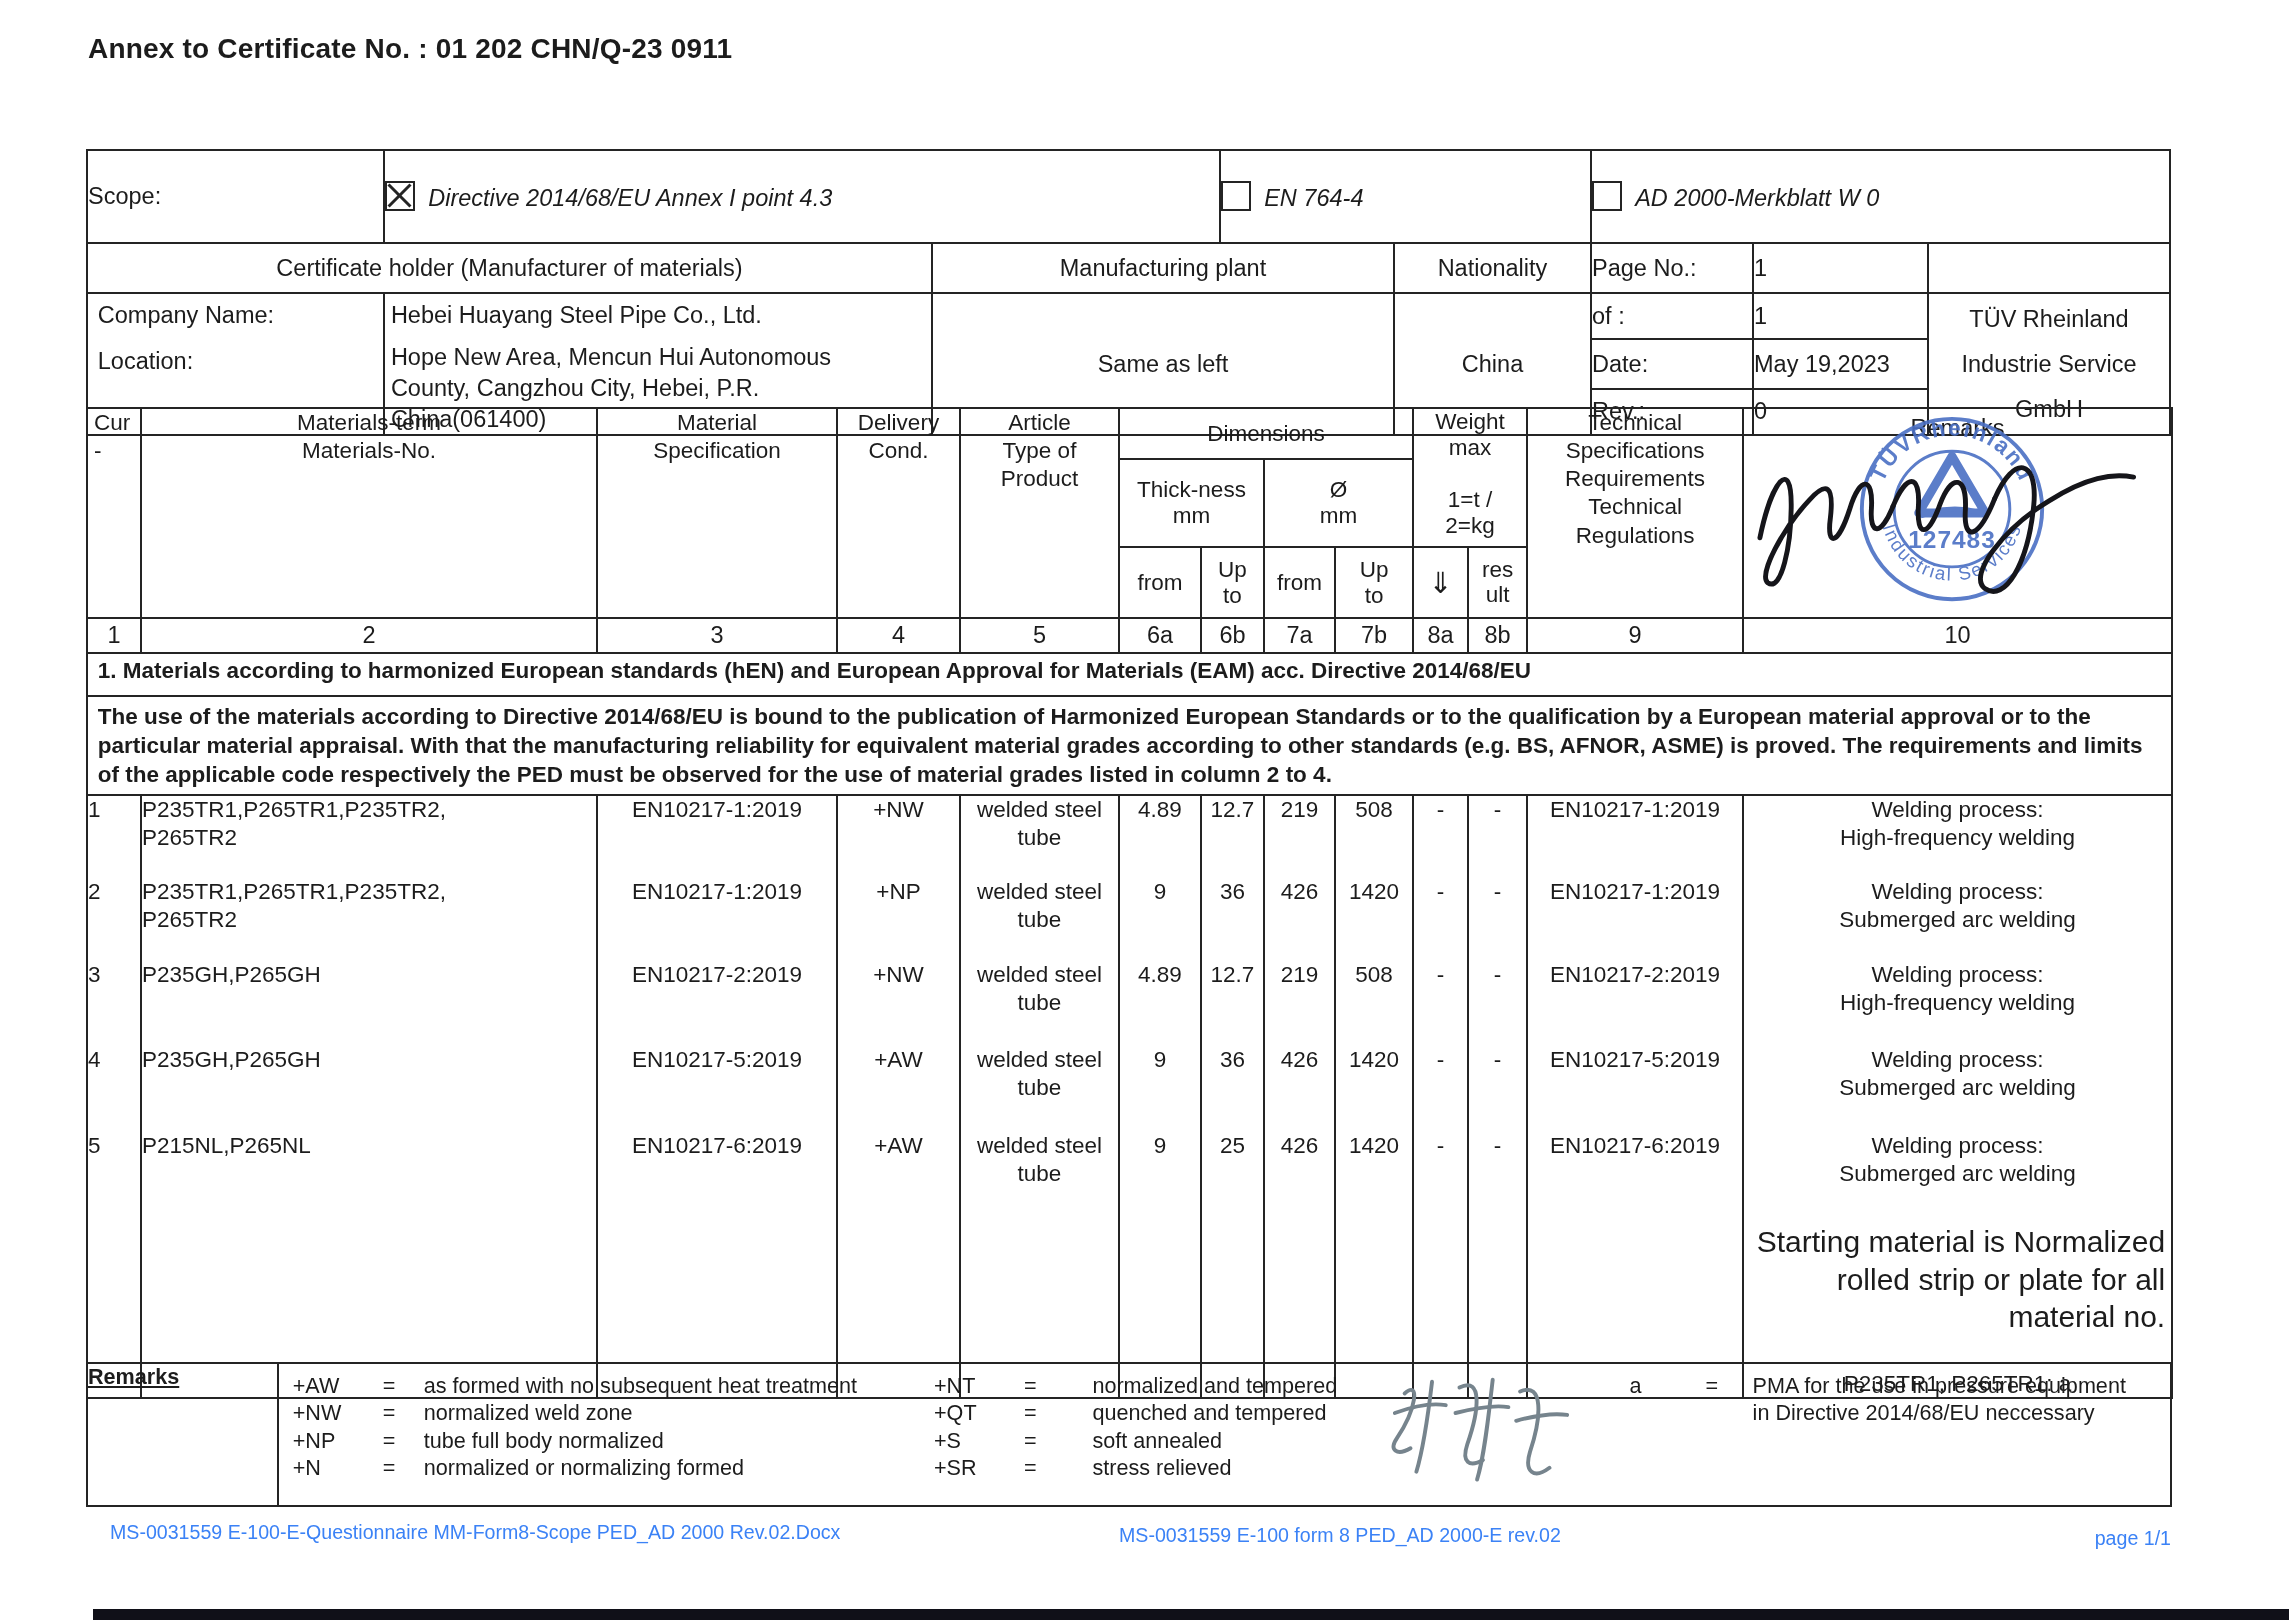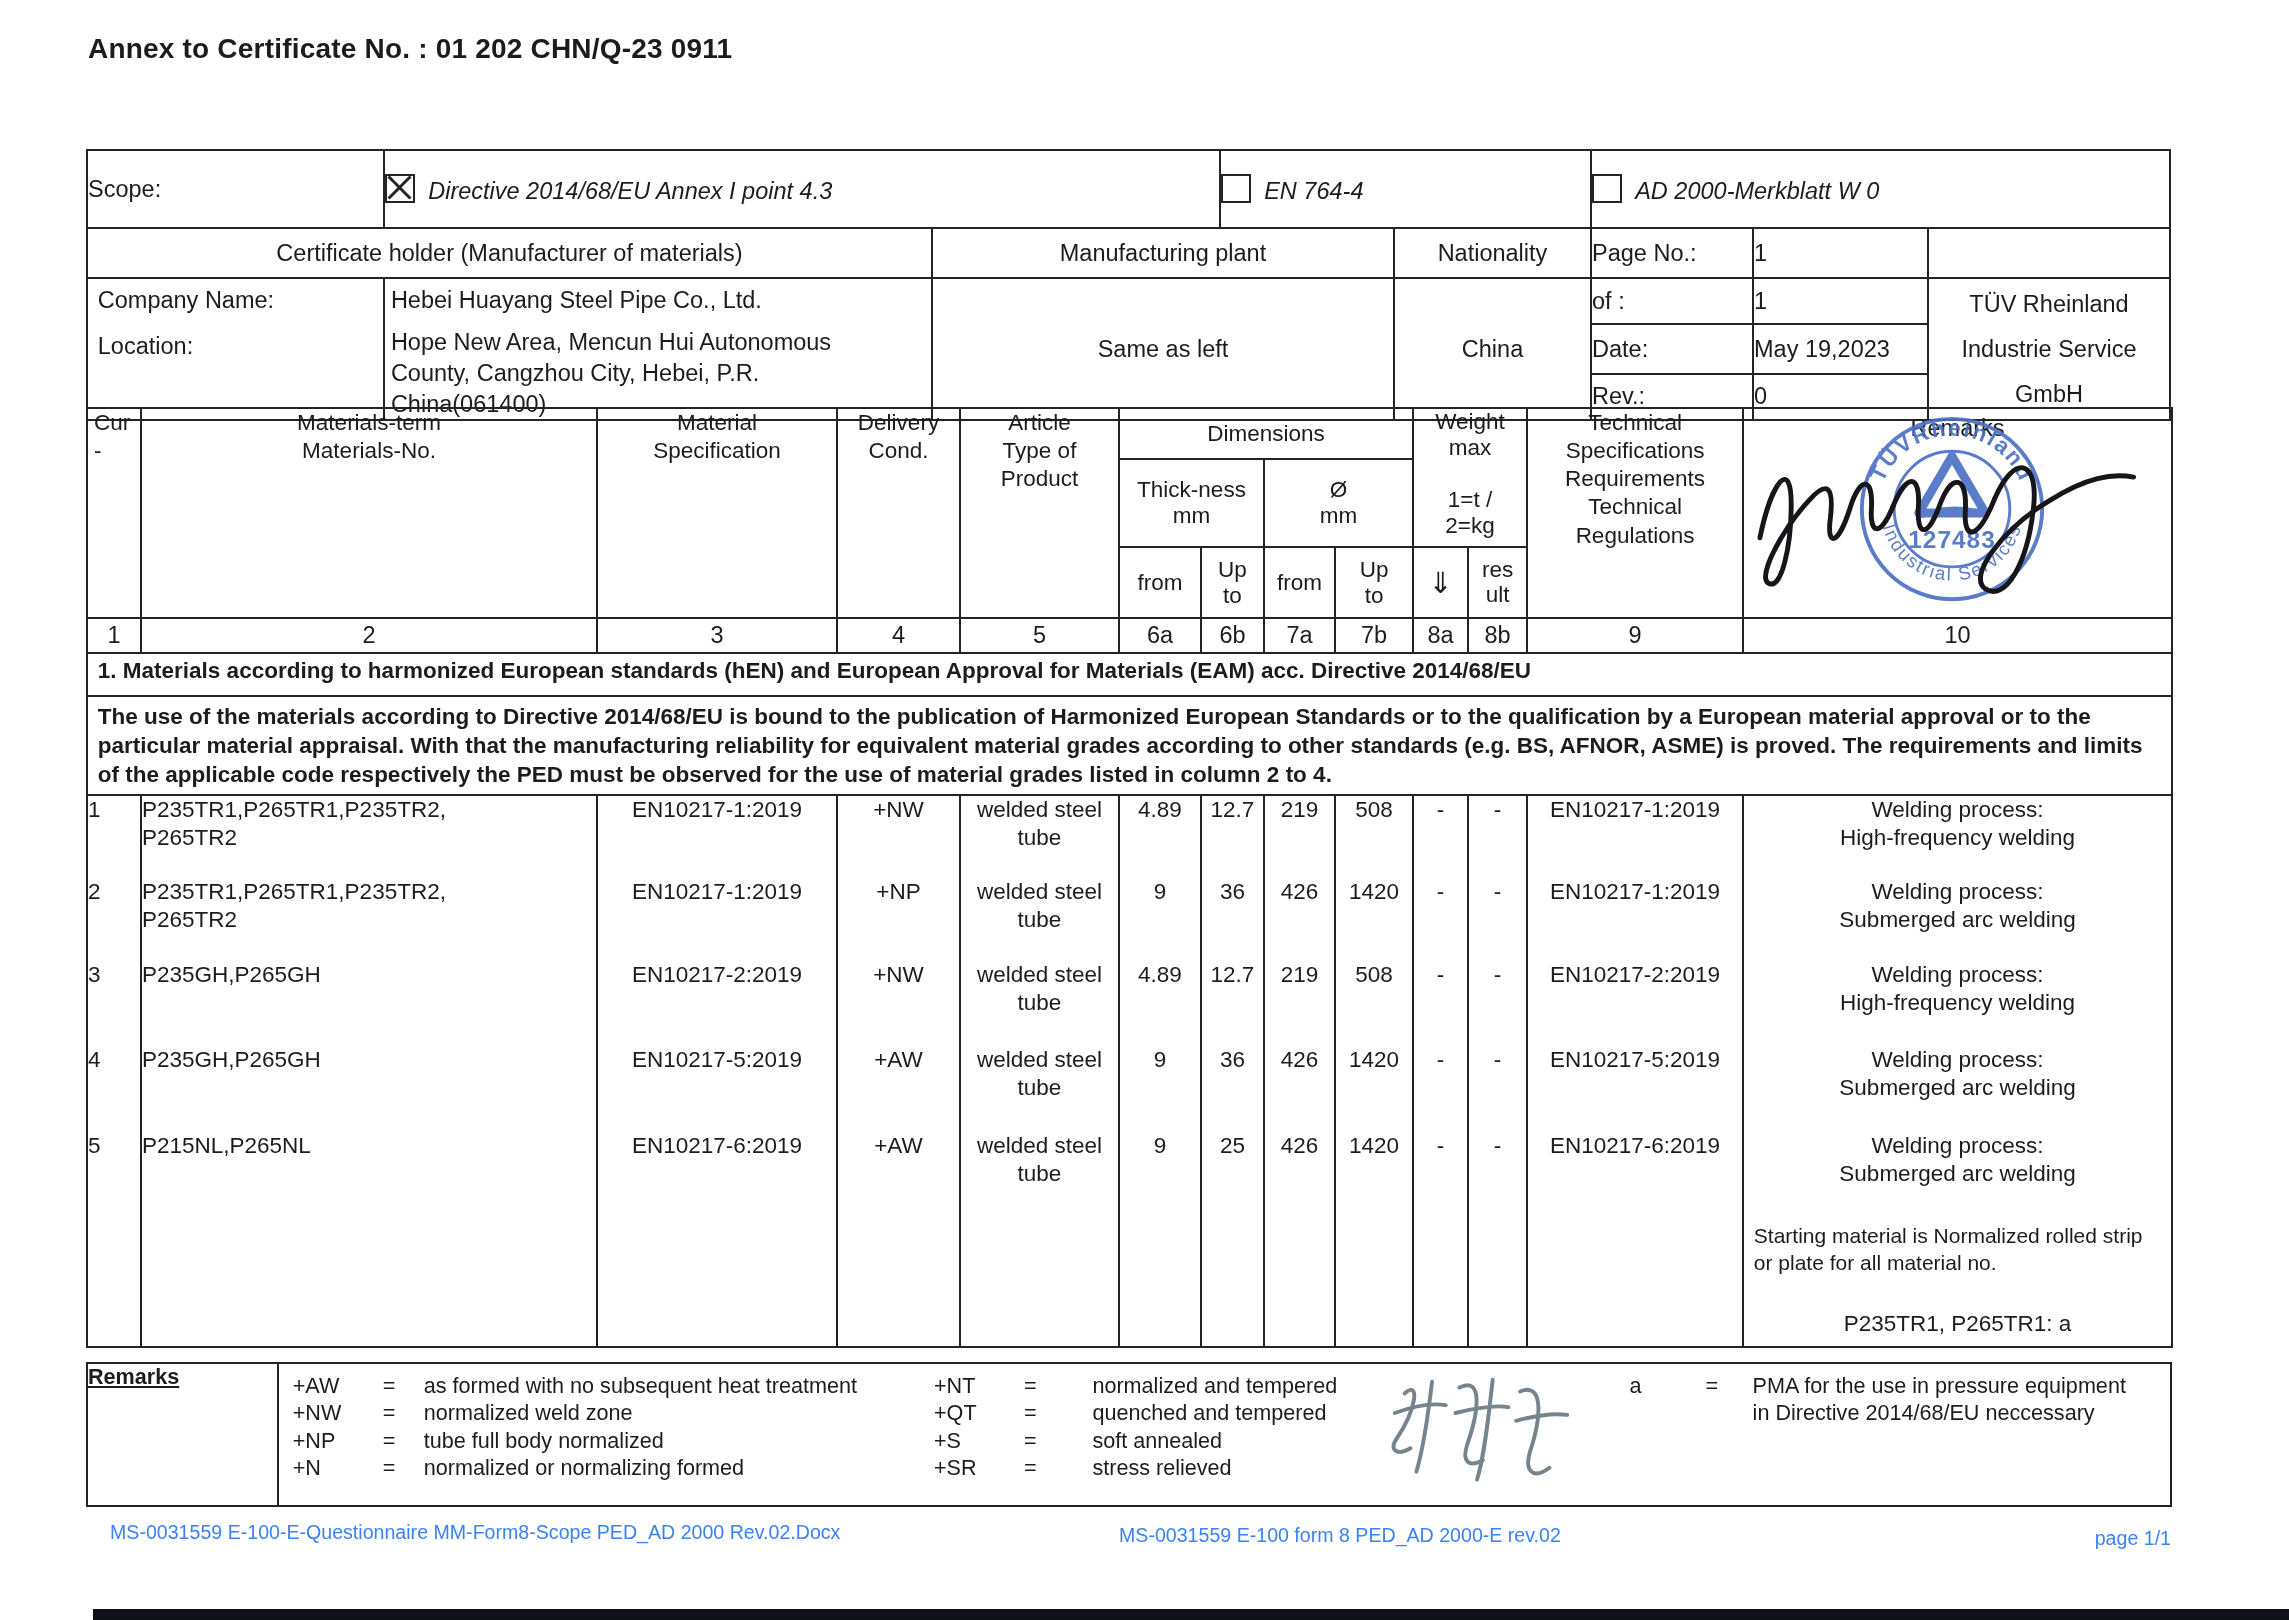--- a/index.html
+++ b/index.html
@@ -38,21 +38,21 @@
   .t-main td{font-size:22.5px;}
   .hcell{padding-top:4.9px;line-height:1.25;}
   .numrow td{font-size:23.5px;vertical-align:middle;}
   .sec-title{font-size:27.4px;font-weight:bold;padding:3.9px 0 0 9.8px !important;vertical-align:middle;}
   .sec-note{font-size:20px;font-weight:bold;line-height:1.3;padding:4.9px 11.8px 3.9px 9.8px !important;}
   .dr{border-top:0 !important;border-bottom:0 !important;}
   .dcell{padding-top:7.8px;line-height:1.25;}
   .mat{padding-left:9.8px;text-align:left;}
   .rem-head{position:relative;}
   .rem-title{margin-top:5.9px;font-size:23.5px;}
-  .extra1{padding:3.9px 5.9px 0 9.8px;text-align:left;font-size:21px;line-height:1.25;}
+  .extra1{padding:3.9px 5.9px 0 9.8px;text-align:right;font-size:30px;line-height:1.25;}
   .extra2{margin-top:35px;text-align:center;font-size:22.5px;}
   
   .t-legend td{font-size:21.6px;}
   .legend-label{padding:7.8px 0 0 11.8px;font-size:22.5px;font-weight:bold;text-decoration:underline;}
   .legend-body{position:relative;}
   .lg-col{position:absolute;top:7.8px;line-height:27.4px;}
   .lg-line{display:flex;}
   .lg-code{width:90px;}
   .lg-eq{width:41px;}
   .a-note{position:absolute;left:1333px;top:7.8px;display:flex;line-height:27.4px;}
@@ -77,21 +77,21 @@
       <col style="width:297px">
         <col style="width:548px">
         <col style="width:288px">
         <col style="width:174px">
       <col style="width:197px">
         <col style="width:162px">
         <col style="width:175px">
         <col style="width:242px">
     </colgroup>
     <tbody>
-        <tr style="height:78px">
+        <tr style="height:93px">
       <td class="vm scope-label">Scope:</td>
       <td class="vm scope-opt" colspan="2">
         <span class="cb checked"></span><span>Directive 2014/68/EU Annex I point 4.3</span>
       </td>
       <td class="vm scope-opt" colspan="2">
         <span class="cb"></span><span>EN 764-4</span>
       </td>
       <td class="vm scope-opt" colspan="3">
         <span class="cb"></span><span>AD 2000-Merkblatt W 0</span>
       </td>

